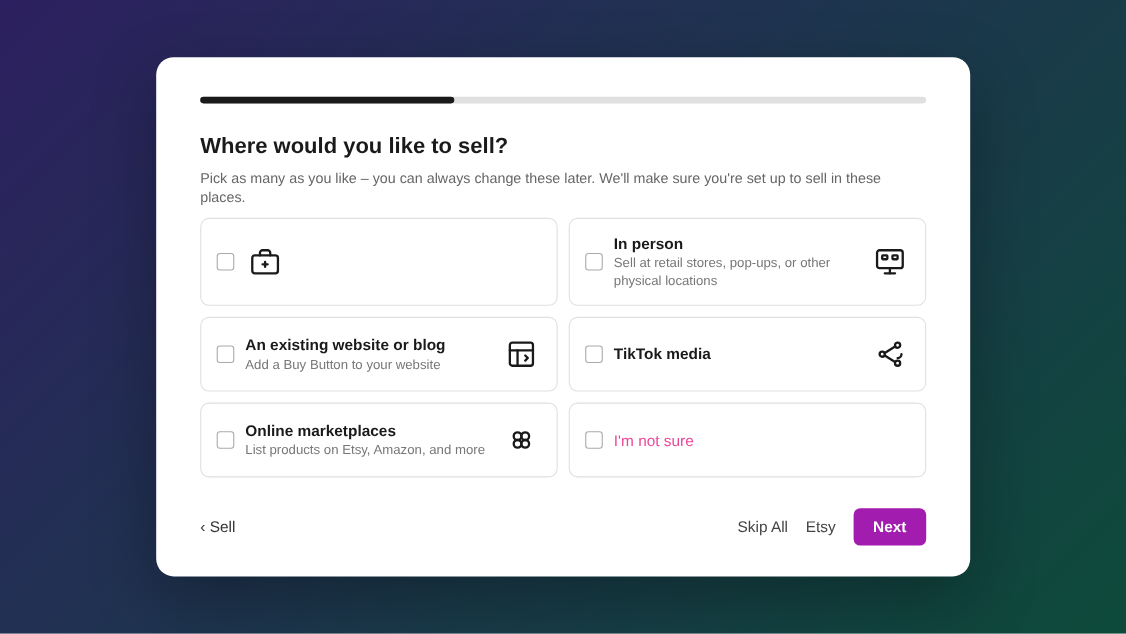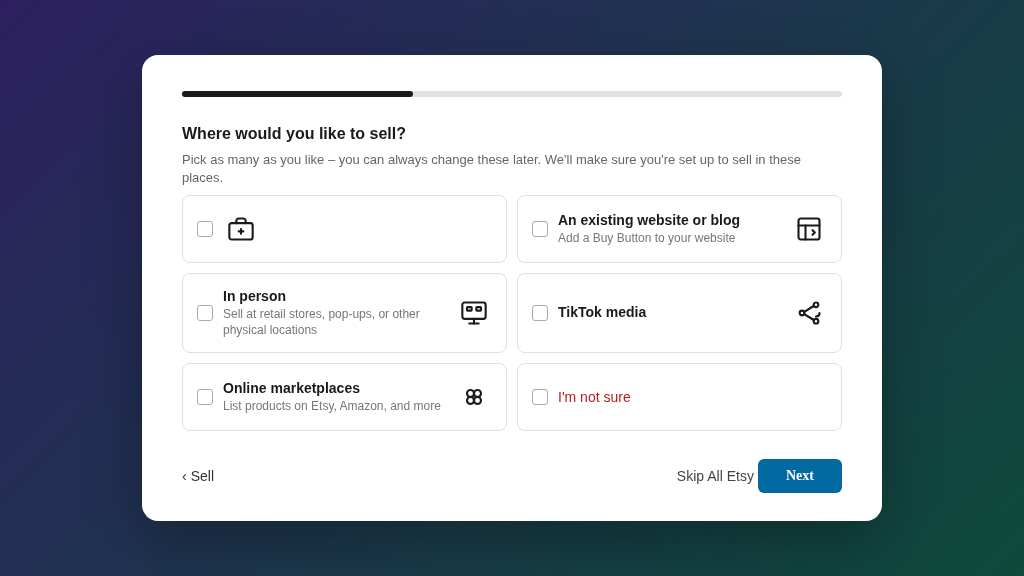--- a/index.html
+++ b/index.html
@@ -27,21 +27,21 @@
       border-radius: 3px;
       margin-bottom: 28px;
     }
     .progress-bar-fill {
       height: 6px;
       background: #1a1a1a;
       border-radius: 3px;
       width: 35%;
     }
     .title {
-      font-size: 16px;
+      font-size: 20px;
       font-weight: 700;
       color: #1a1a1a;
       margin-bottom: 8px;
     }
     .subtitle {
       font-size: 13px;
       color: #666;
       margin-bottom: 8px;
       line-height: 1.4;
     }
@@ -101,61 +101,61 @@
       align-items: center;
       gap: 10px;
       border: 1.5px solid #e0e0e0;
       border-radius: 8px;
       padding: 14px;
       cursor: pointer;
       min-height: 64px;
     }
     .not-sure-label {
       font-size: 14px;
-      color: #b91c1c;
+      color: #ec4899;
     }
     .footer {
       display: flex;
       align-items: center;
       justify-content: space-between;
     }
     .back-btn {
       display: flex;
       align-items: center;
       gap: 4px;
       font-size: 14px;
       color: #333;
       background: none;
       border: none;
       cursor: pointer;
       font-family: inherit;
     }
     .footer-right {
       display: flex;
       align-items: center;
-      gap: 4px;
+      gap: 16px;
     }
     .skip-all-btn, .skip-btn {
       background: none;
       border: none;
       font-size: 14px;
       color: #444;
       cursor: pointer;
       font-family: inherit;
     }
     .next-btn {
-      background: #0369a1;
+      background: #a21caf;
       color: #fff;
       border: none;
       border-radius: 6px;
-      padding: 9px 28px;
+      padding: 9px 18px;
       font-size: 14px;
       font-weight: 600;
       cursor: pointer;
-      font-family: Liberation Serif, serif;
+      font-family: Liberation Sans, sans-serif;
     }
   </style>
 </head>
 <body>
 
 <div class="modal">
   <div class="progress-bar-container">
     <div class="progress-bar-fill"></div>
   </div>
 
@@ -165,53 +165,53 @@
   <div class="options-grid">
 
     <div class="option-card">
       <div class="checkbox"></div>
       <div class="option-icon">
         <svg viewBox="0 0 24 24" fill="none" stroke="#1a1a1a" stroke-width="1.8" stroke-linecap="round" stroke-linejoin="round">
           <rect x="2" y="7" width="20" height="14" rx="2"></rect>
           <path d="M16 7V5a2 2 0 0 0-2-2h-4a2 2 0 0 0-2 2v2"></path>
           <line x1="12" y1="12" x2="12" y2="16"></line>
           <line x1="10" y1="14" x2="14" y2="14"></line>
-        </svg>
-      </div>
-    </div>
-
-    <div class="option-card">
-      <div class="checkbox"></div>
-      <div class="option-text">
-        <div class="option-title">An existing website or blog</div>
-        <div class="option-desc">Add a Buy Button to your website</div>
-      </div>
-      <div class="option-icon">
-        <svg viewBox="0 0 24 24" fill="none" stroke="#1a1a1a" stroke-width="1.8" stroke-linecap="round" stroke-linejoin="round">
-          <rect x="3" y="3" width="18" height="18" rx="2"></rect>
-          <path d="M3 9h18"></path>
-          <path d="M9 21V9"></path>
-          <path d="M15 13l2 2-2 2"></path>
         </svg>
       </div>
     </div>
 
     <div class="option-card">
       <div class="checkbox"></div>
       <div class="option-text">
         <div class="option-title">In person</div>
         <div class="option-desc">Sell at retail stores, pop-ups, or other physical locations</div>
       </div>
       <div class="option-icon">
         <svg viewBox="0 0 24 24" fill="none" stroke="#1a1a1a" stroke-width="1.8" stroke-linecap="round" stroke-linejoin="round">
           <rect x="2" y="3" width="20" height="14" rx="2"></rect>
           <line x1="8" y1="21" x2="16" y2="21"></line>
           <line x1="12" y1="17" x2="12" y2="21"></line>
           <rect x="6" y="7" width="4" height="3" rx="0.5"></rect>
           <rect x="14" y="7" width="4" height="3" rx="0.5"></rect>
+        </svg>
+      </div>
+    </div>
+
+    <div class="option-card">
+      <div class="checkbox"></div>
+      <div class="option-text">
+        <div class="option-title">An existing website or blog</div>
+        <div class="option-desc">Add a Buy Button to your website</div>
+      </div>
+      <div class="option-icon">
+        <svg viewBox="0 0 24 24" fill="none" stroke="#1a1a1a" stroke-width="1.8" stroke-linecap="round" stroke-linejoin="round">
+          <rect x="3" y="3" width="18" height="18" rx="2"></rect>
+          <path d="M3 9h18"></path>
+          <path d="M9 21V9"></path>
+          <path d="M15 13l2 2-2 2"></path>
         </svg>
       </div>
     </div>
 
     <div class="option-card">
       <div class="checkbox"></div>
       <div class="option-text">
         <div class="option-title">TikTok media</div>
       </div>
       <div class="option-icon">

